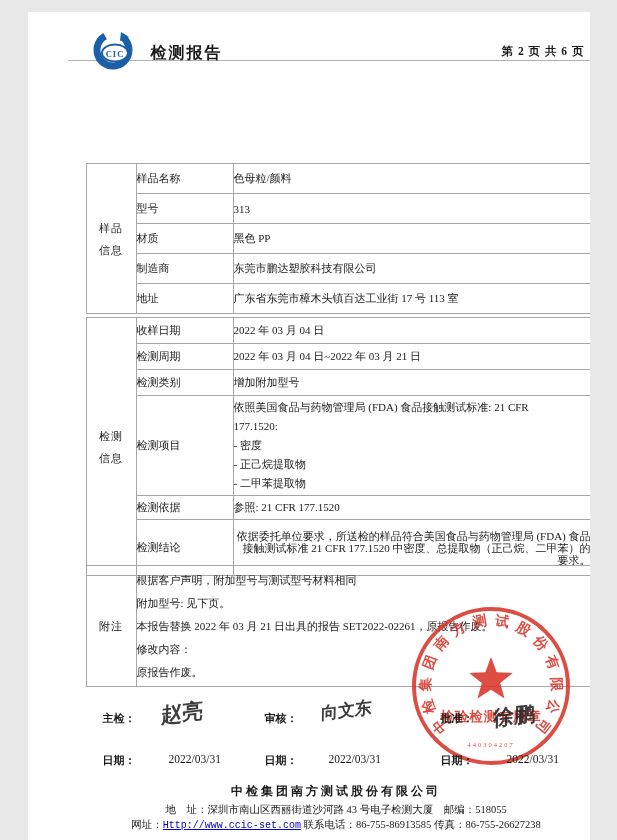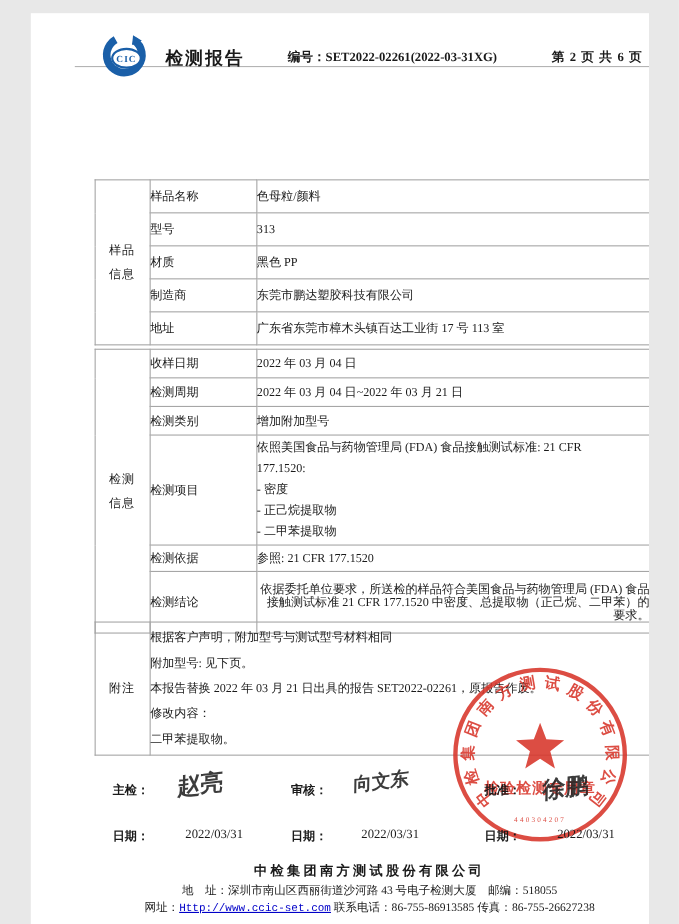--- a/index.html
+++ b/index.html
@@ -55,21 +55,20 @@
     <g transform="translate(24,23)">
       <circle r="16" fill="none" stroke="#1a5fa8" stroke-width="7" stroke-dasharray="82 19" transform="rotate(-55)"></circle>
       <polygon points="8,-18 16,-13 7,-9" fill="#1a5fa8"></polygon>
     </g>
 
     <ellipse cx="26" cy="26" rx="13" ry="8.5" fill="#ffffff" stroke="#1a5fa8" stroke-width="2"></ellipse>
     <text x="26" y="29.5" text-anchor="middle" font-size="8.5" font-weight="bold" fill="#1a5fa8" letter-spacing="1" font-family="'Liberation Serif','DejaVu Serif',serif">CIC</text>
   </svg>
 
   <div class="hdr-title">检测报告</div>
-  <div class="hdr-no">编号：SET2022-02261(2022-03-31XG)</div>
   <div class="hdr-page">第 2 页 共 6 页</div>
 
 
   <table class="sec" style="top:151px">
     <colgroup>
         <col class="c1">
         <col class="c2">
         <col class="c3">
       </colgroup>
     <tbody>
@@ -150,21 +149,21 @@
     <tbody>
         <tr style="height:121px">
       <td class="seclabel">
         <div class="wraplabel">附注</div>
       </td>
       <td class="notesbody">
         <div class="noteline">根据客户声明，附加型号与测试型号材料相同</div>
         <div class="noteline">附加型号: 见下页。</div>
         <div class="noteline">本报告替换 2022 年 03 月 21 日出具的报告 SET2022-02261，原报告作废。</div>
         <div class="noteline">修改内容：</div>
-        <div class="noteline">二甲苯提取物。</div>
+        <div class="noteline">原报告作废。</div>
       </td>
     </tr>
   </tbody>
     </table>
 
   <svg class="stamp" width="172" height="172" viewBox="0 0 172 172">
     <circle cx="86" cy="82" r="77" fill="none" stroke="#d8352a" stroke-width="4"></circle>
     <g id="ring-g" transform="translate(86,82)">
         <text transform="rotate(-128)" x="0" y="-61" class="ring-ch">中</text>
         <text transform="rotate(-108.3076923076923)" x="0" y="-61" class="ring-ch">检</text>

